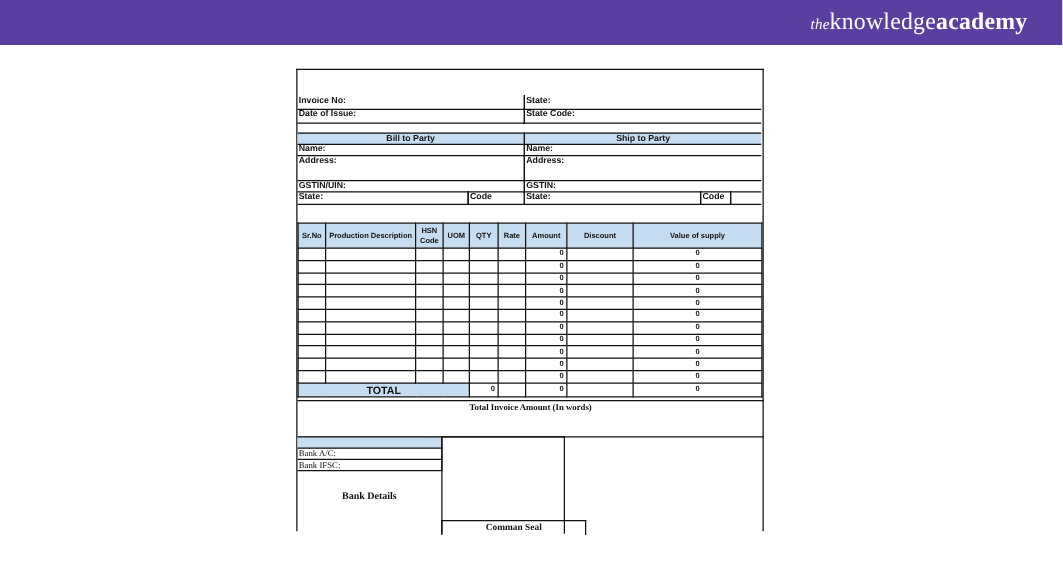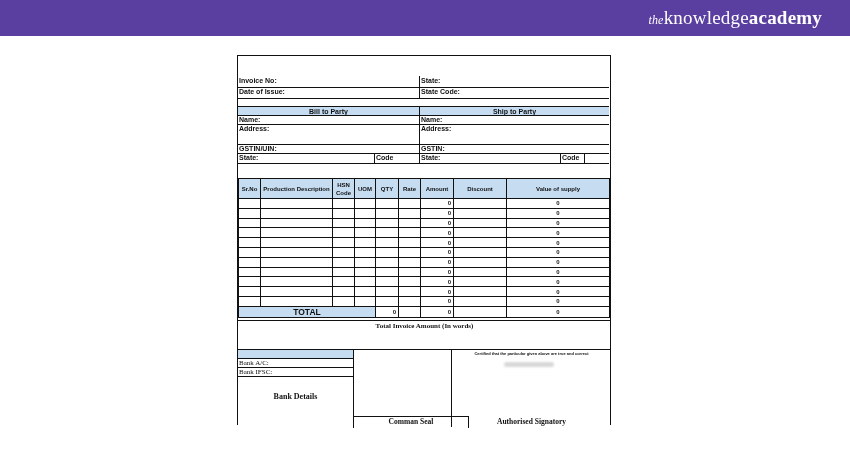--- a/index.html
+++ b/index.html
@@ -275,18 +275,13 @@
   </div>
   <div class="blk" style="left:0;top:311px;width:116px;height:10px;border-left:none;border-top:none;">
     <span class="lbl serif" style="font-weight:normal;text-align:center;">Bank IFSC:</span>
   </div>
 
   <div class="blk" style="left:115px;top:293px;width:99px;height:78px;border-bottom:none;"></div>
   <div class="blk" style="left:115px;top:360px;width:116px;height:12px;border-bottom:none;">
     <div class="ctr serif" style="font-size:7.5px;top:0;">Comman Seal</div>
   </div>
 
-  <div class="blk" style="left:213px;top:293px;width:160px;height:78px;border-right:none;border-bottom:none;">
-    <div class="ctr" style="font-size:4px;top:1px;font-weight:bold;">Certified that the particular given above are true and correct</div>
-    <div style="position:absolute;left:52px;top:12px;width:50px;height:5px;background:#d8d8d8;border-radius:3px;filter:blur(1px);"></div>
-    <div class="ctr serif" style="font-size:7.5px;top:67px;">Authorised Signatory</div>
-  </div>
 </div>
 
 </body></html>

